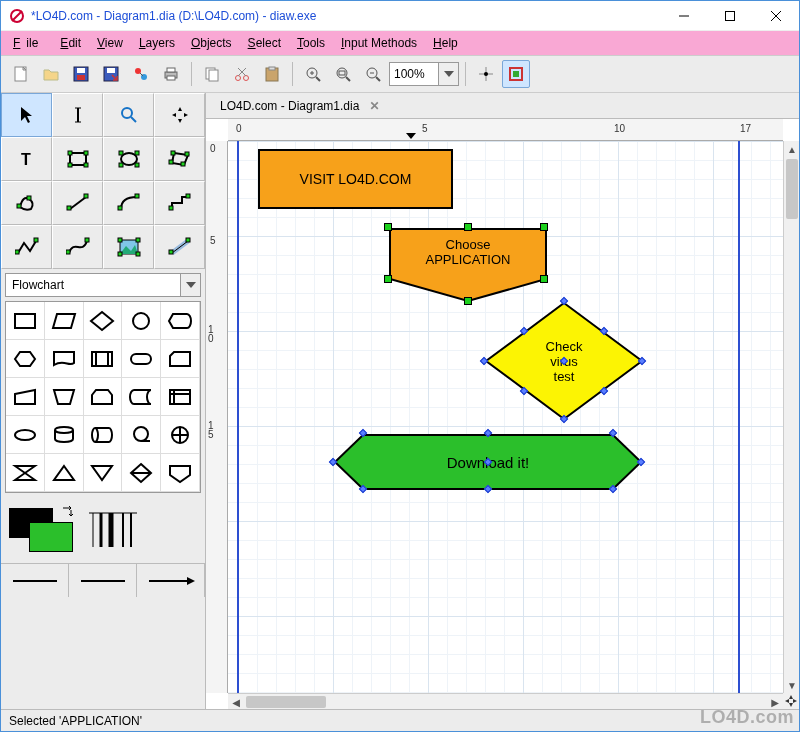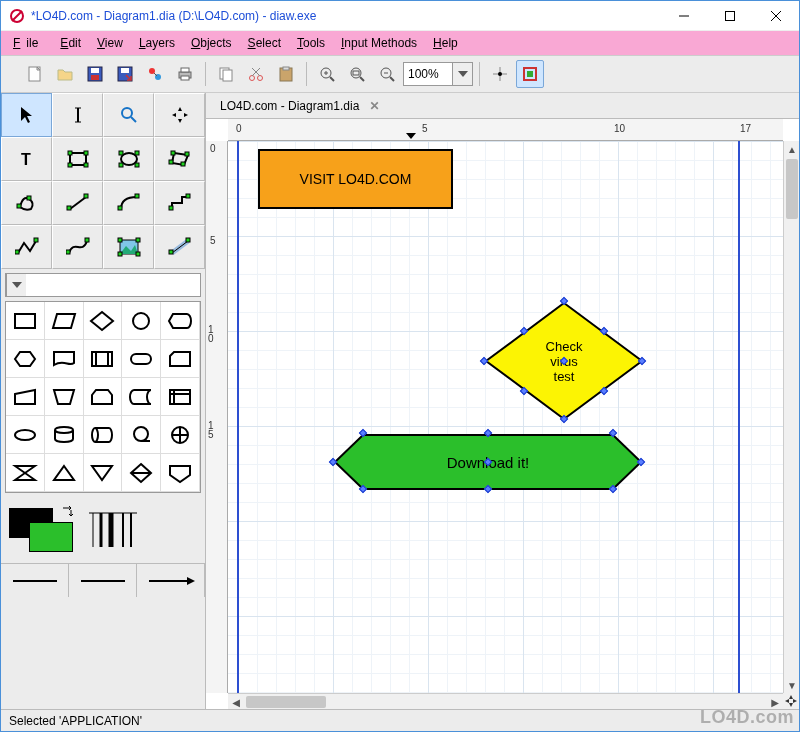--- a/index.html
+++ b/index.html
@@ -20,21 +20,21 @@
   }
   .title-icon { width:16px; height:16px; margin-right:6px; position:relative; }
   .title-icon svg { width:16px; height:16px; }
   .title-text { flex:1; font-size:12px; color:#1d4ed8; }
   .win-controls { display:flex; }
   .win-btn { width:46px; height:30px; display:flex; align-items:center; justify-content:center; }
   .menubar { height:24px; display:flex; align-items:center; padding:0 6px; gap:4px; background:#f9a8d4; }
   .menubar span { padding:2px 6px; cursor:default; font-size:12px; }
   .menubar span u { text-decoration:underline; }
   .toolbar {
-    height:38px; display:flex; align-items:center; gap:2px; padding:2px 20px;
+    height:38px; display:flex; align-items:center; gap:2px; padding:2px 6px;
     background:#ececec; border-top:1px solid #ccc; border-bottom:1px solid #ccc;
   }
   .tbtn { width:28px; height:28px; display:flex; align-items:center; justify-content:center; border:1px solid transparent; border-radius:2px; }
   .tsep { width:1px; height:24px; background:#bbb; margin:0 4px; }
   .zoom-box { display:flex; align-items:center; border:1px solid #999; height:24px; background:#fff; }
   .zoom-box input { border:0; width:48px; height:22px; padding:0 4px; font-size:12px; outline:none; }
   .zoom-box .dd { width:20px; height:22px; border-left:1px solid #999; display:flex; align-items:center; justify-content:center; background:#eee; }
   .content { flex:1; display:flex; min-height:0; }
   .sidebar { width:205px; background:#ececec; display:flex; flex-direction:column; border-right:1px solid #bbb; }
   .toolgrid { display:grid; grid-template-columns:repeat(4,1fr); }
@@ -368,20 +368,21 @@
             <svg width="24" height="20">
               <line x1="4" y1="16" x2="20" y2="4" stroke="#9bd" stroke-width="5"></line>
               <line x1="4" y1="16" x2="20" y2="4" stroke="#000" stroke-width="1"></line>
               <rect x="1" y="13" width="4" height="4" fill="#1dd11d" stroke="#000"></rect>
               <rect x="18" y="1" width="4" height="4" fill="#1dd11d" stroke="#000"></rect>
             </svg>
           </div>
       </div>
 
       <div class="shape-cat">
+        <input value="Flowchart" style="">
         <div class="dd">
             <svg width="10" height="6">
               <polygon points="0,0 10,0 5,6" fill="#555"></polygon>
             </svg>
           </div>
       </div>
 
       <div class="shapegrid">
         <div class="sh">
             <svg width="26" height="22">
@@ -588,20 +589,36 @@
           <span class="tick" style="top:280px;left:2px;width:12px;word-break:break-all;line-height:9px">1<br>5</span>
         </div>
 
         <div class="canvas">
           <div class="page-edge" style="left:9px;width:503px"></div>
 
           <div class="shape rect-box" style="left:30px; top:8px; width:195px; height:60px;">
             <span>VISIT LO4D.COM</span>
           </div>
 
+          <div style="position:absolute; left:160px; top:86px; width:160px; height:76px;">
+            <svg width="160" height="76" style="position:absolute;left:0;top:0">
+              <polygon points="2,2 158,2 158,52 80,74 2,52" fill="#f7a11a" stroke="#000" stroke-width="2"></polygon>
+            </svg>
+            <div style="position:absolute;left:0;top:10px;width:100%;text-align:center;font-size:13px;line-height:15px">
+              <div>Choose</div>
+              <div>APPLICATION</div>
+            </div>
+
+            <div class="sel-handle" style="left:-4px;top:-4px"></div>
+            <div class="sel-handle" style="left:76px;top:-4px"></div>
+            <div class="sel-handle" style="left:152px;top:-4px"></div>
+            <div class="sel-handle" style="left:-4px;top:48px"></div>
+            <div class="sel-handle" style="left:152px;top:48px"></div>
+            <div class="sel-handle" style="left:76px;top:70px"></div>
+          </div>
 
           <div class="diamond" style="left:256px; top:160px; width:160px; height:120px;">
             <svg width="160" height="120" style="position:absolute">
               <polygon points="80,2 158,60 80,118 2,60" fill="#fcf403" stroke="#000" stroke-width="2"></polygon>
             </svg>
             <div style="position:absolute;left:0;top:38px;width:100%;text-align:center;font-size:13px;line-height:15px">
               <div>Check</div>
               <div>virus</div>
               <div>test</div>
             </div>

